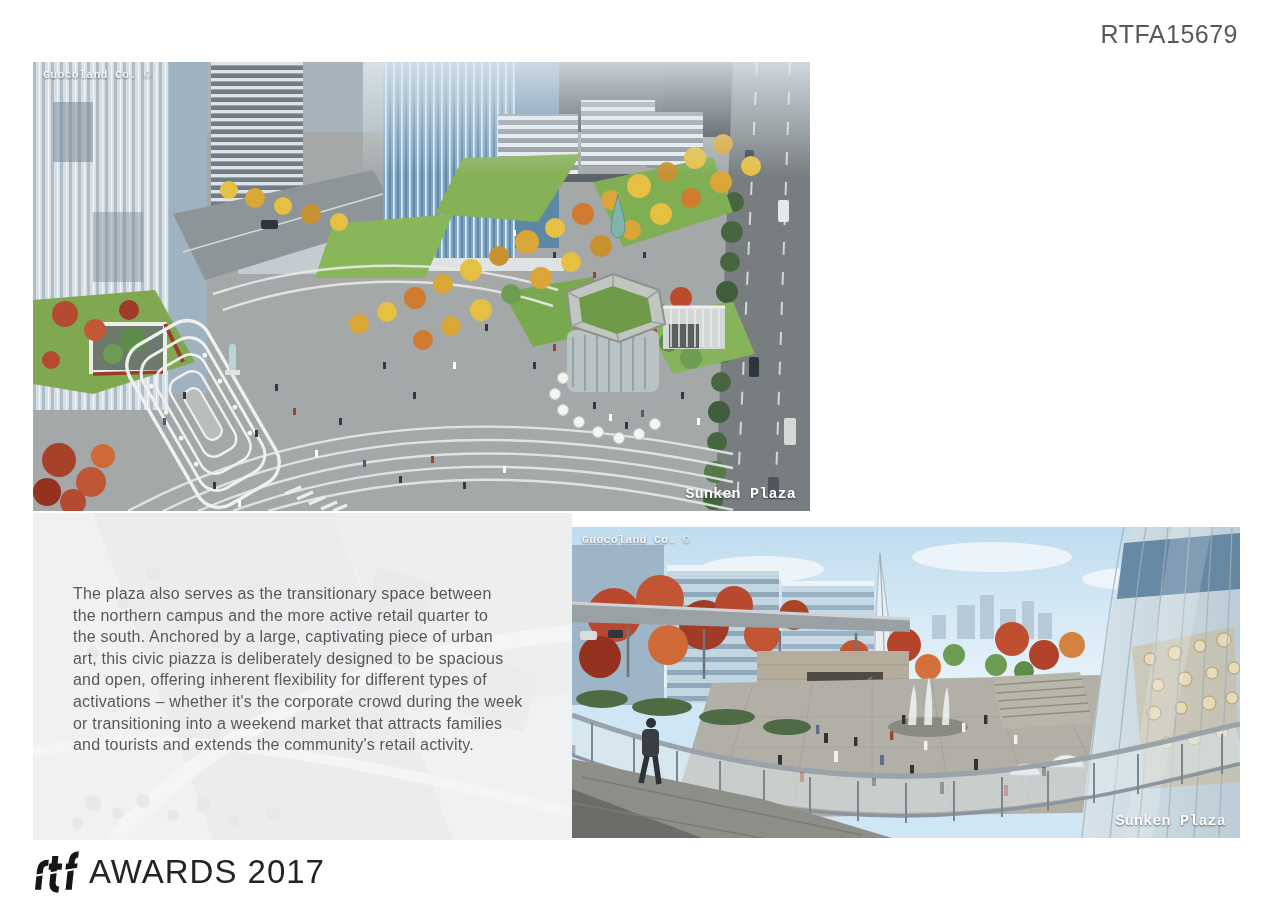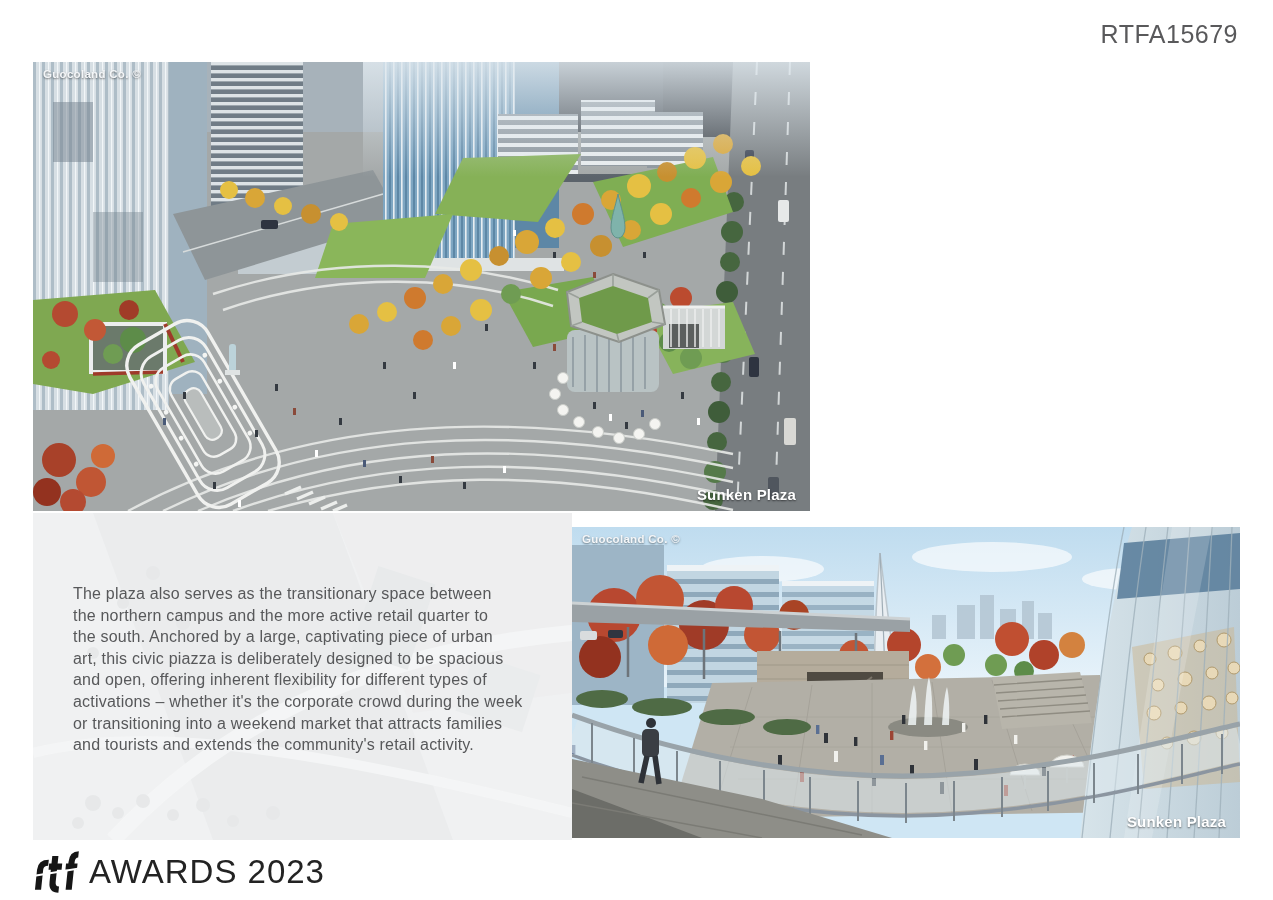--- a/index.html
+++ b/index.html
@@ -1,19 +1,19 @@
 <!DOCTYPE html>
 <html><head>
 <meta charset="utf-8">
 <style>
   html,body{margin:0;padding:0;background:#fff;}
   .page{position:relative;width:1271px;height:900px;background:#ffffff;overflow:hidden;
         font-family:"Liberation Sans",sans-serif;}
   .ref-code{position:absolute;top:20px;right:33px;font-size:25px;color:#59595b;letter-spacing:.5px;}
-  figure{margin:0;}
+  figure{margin:0;font-family:Liberation Mono, monospace;}
   .main-image{position:absolute;left:33px;top:62px;width:777px;height:449px;overflow:hidden;background:#a4a8a8;}
   .diagram-panel{position:absolute;left:810px;top:62px;width:430px;height:449px;background:#20294b;}
   .diagram-panel svg{display:block;}
   .text-panel{position:absolute;left:33px;top:513px;width:539px;height:327px;background:#fca5a5;overflow:hidden;}
   .text-panel .faint-bg{position:absolute;left:0;top:0;}
   .text-panel p{position:absolute;left:40px;top:70px;width:478px;margin:0;color:#57585a;
         font-size:16px;line-height:21.6px;letter-spacing:.2px;white-space:pre-line;}
   .secondary-image{position:absolute;left:572px;top:527px;width:668px;height:311px;overflow:hidden;background:#cfe6f4;}
   .credit{position:absolute;left:10px;top:6px;font-size:11.5px;font-weight:bold;color:#f4f6f8;
         text-shadow:0 1px 2px rgba(0,0,0,.5);letter-spacing:.3px;}
@@ -562,16 +562,16 @@
     <svg width="46" height="46" viewBox="0 0 60 58">
       <g transform="skewX(-6)" fill="none" stroke="#161616" stroke-width="8" stroke-linecap="butt">
         <path d="M12,52 V26 Q12,17 22,17"></path>
         <path d="M30,8 V42 Q30,52 39,52"></path>
         <path d="M52,52 V16 Q52,6 60,6"></path>
         <path d="M23,22 H40"></path>
         <path d="M45,22 H60"></path>
       </g>
       <path d="M2,34 L62,24" stroke="#ffffff" stroke-width="2.6"></path>
     </svg>
-    <span class="awards">AWARDS 2023</span>
+    <span class="awards">AWARDS 2017</span>
   </div>
 
 </div>
 
 </body></html>

